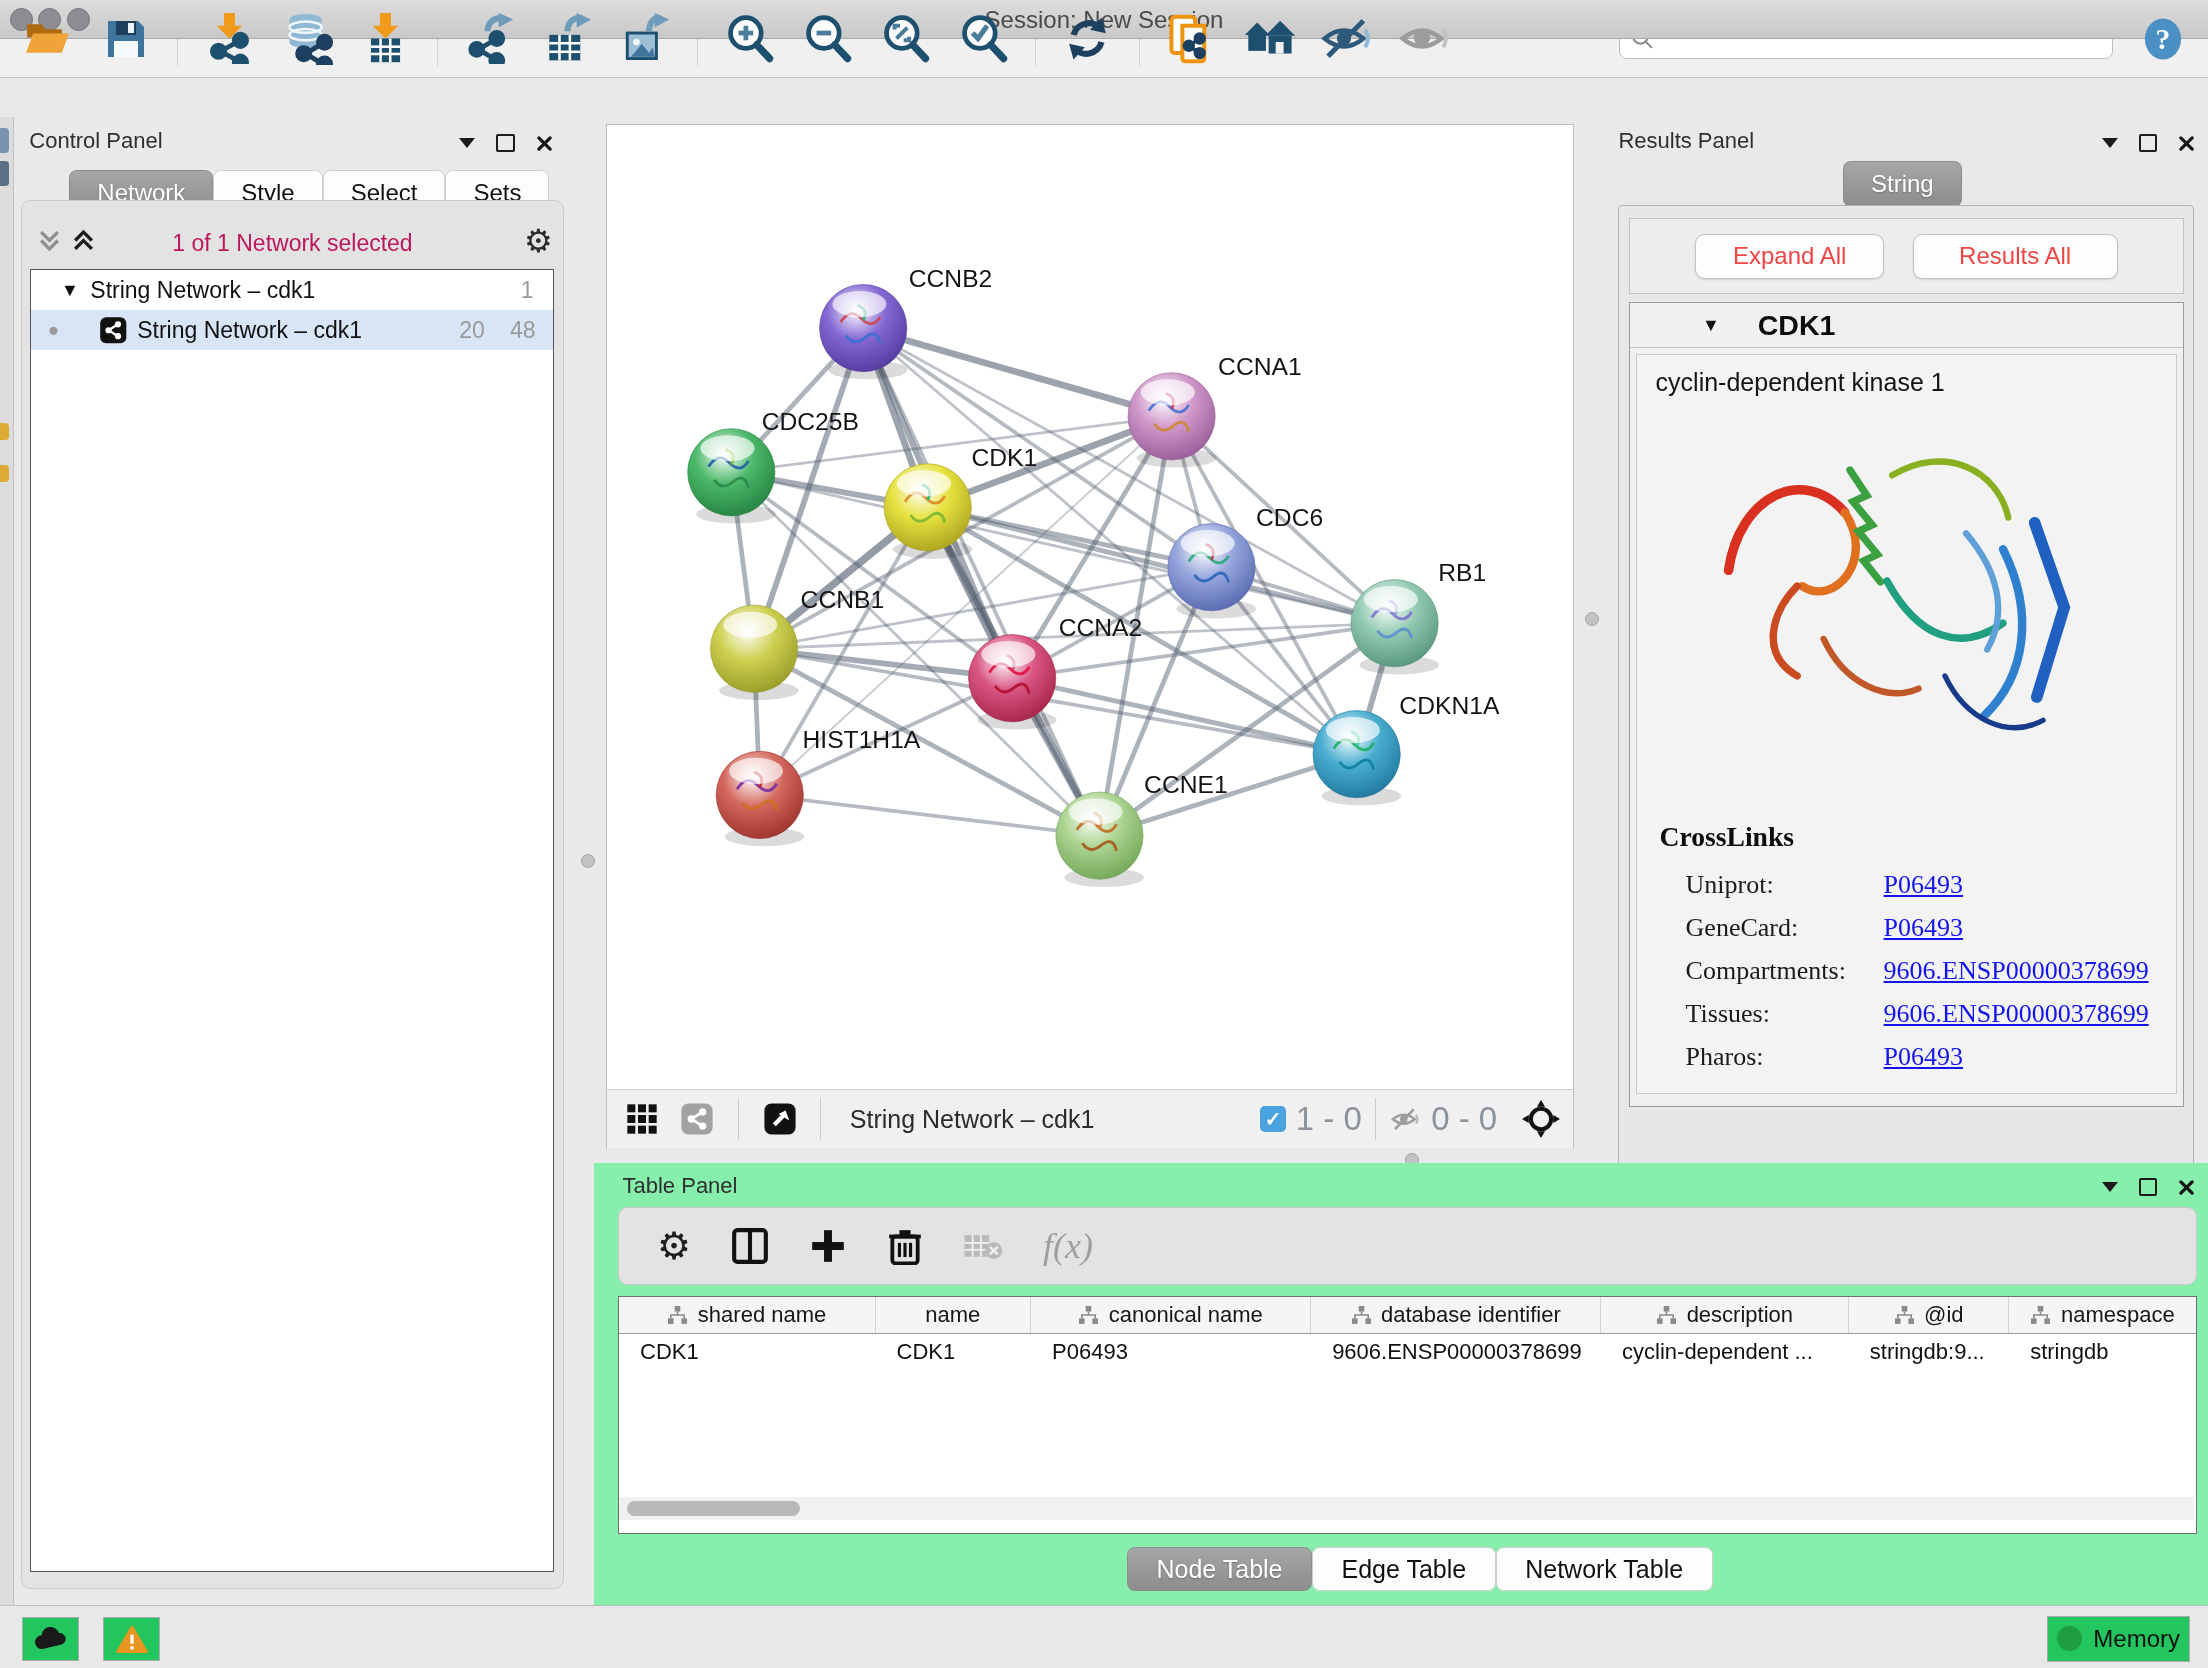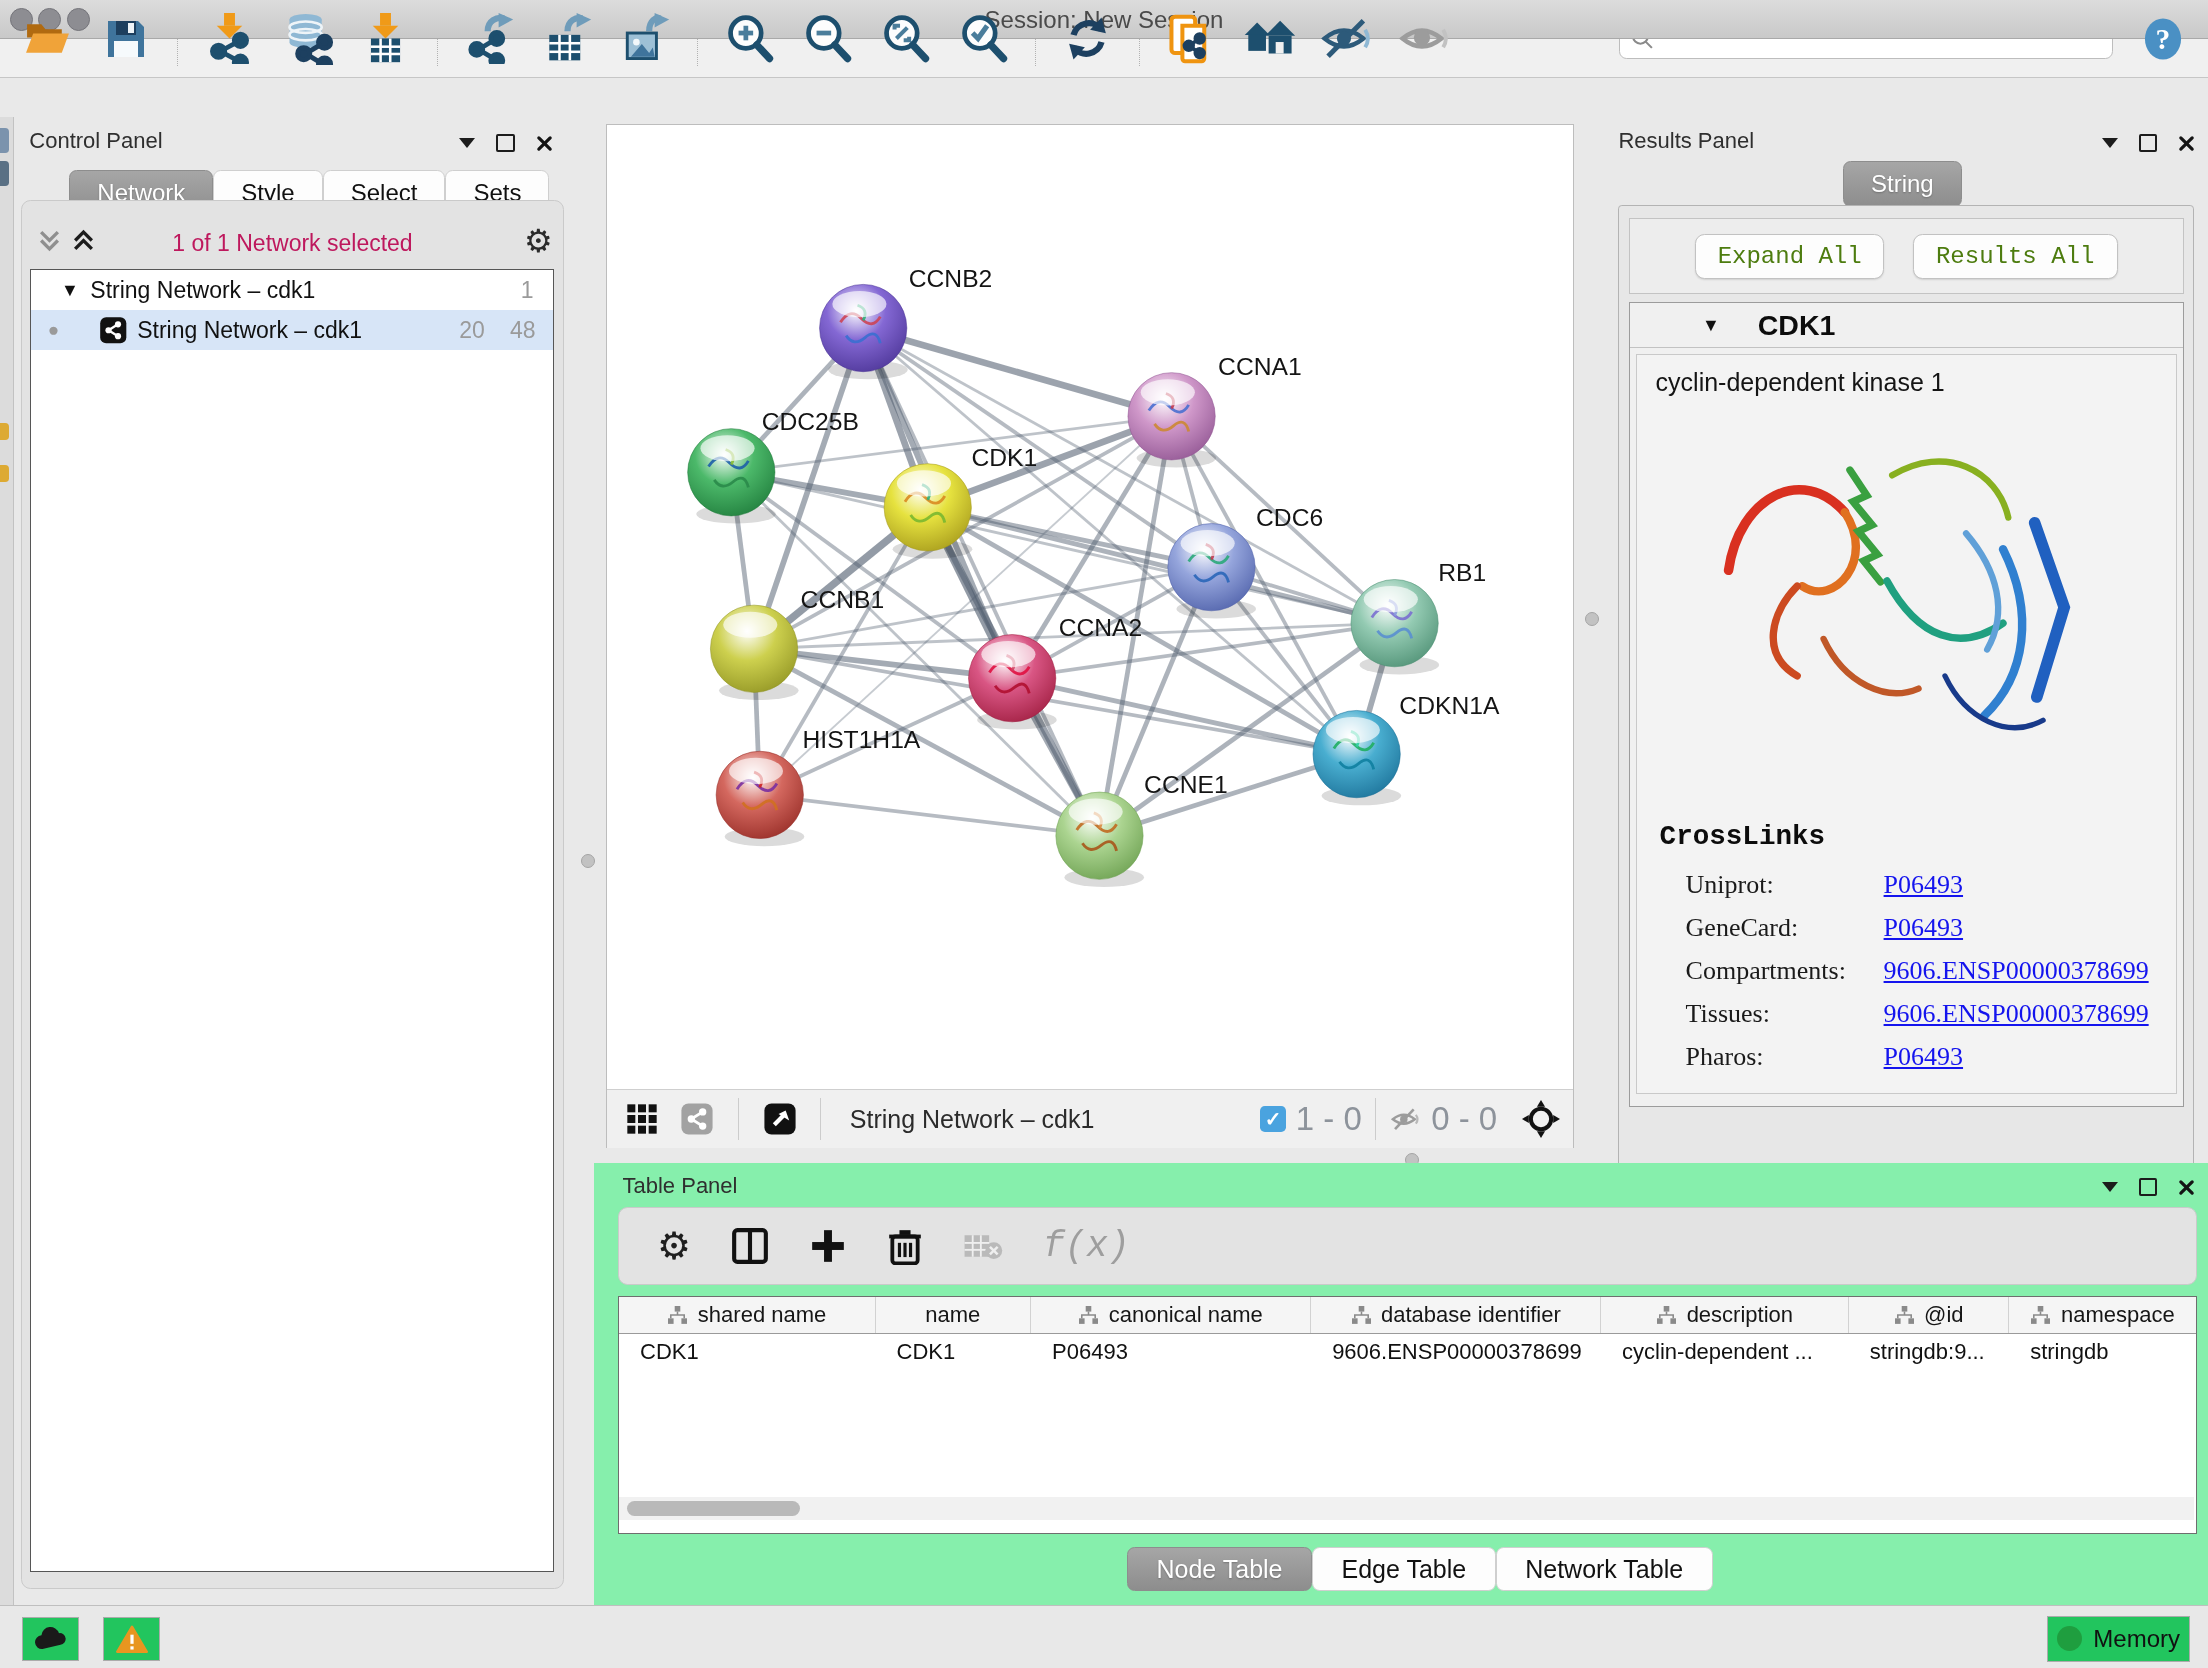--- a/index.html
+++ b/index.html
@@ -23,22 +23,22 @@
   .sqbox{width:14.3px;height:14.3px;border:2.4px solid #1c1c1c;border-radius:1.9px;}
   .tab{height:46px;border:1px solid #cfcfcf;background:#fdfdfd;color:#111;display:flex;align-items:center;justify-content:center;font-size:24px;border-radius:7.6px 7.6px 0 0;padding:0 27px;box-sizing:border-box;}
   .tab.sel{background:linear-gradient(#a6a6a6,#8d8d8d);color:#fff;border-color:#8d8d8d;text-shadow:0 1px 1.9px rgba(0,0,0,.25);}
   .graybox{background:#e3e3e3;border:1px solid #cacaca;border-radius:9.5px;}
   .whitebox{background:#fff;border:1.9px solid #565656;}
   .count{color:#9a9a9a;}
   .splitdot{width:12.4px;height:12.4px;border-radius:50%;background:#c2c2c2;border:1px solid #a5a5a5;}
   
   .rp-box{border:1px solid #b3b3b3;background:#e7e7e7;}
   .rp-sub{border:1px solid #c3c3c3;background:#ededed;}
-  .rbtn{background:#fdfdfd;border:1px solid #c2c2c2;border-radius:9.5px;font-size:24px;color:#4d7c0f;display:flex;align-items:center;justify-content:center;box-shadow:0 1px 1.9px rgba(0,0,0,.12);font-family:Liberation Mono, monospace;}
-  .serif{font-family:Liberation Mono, monospace;text-align:center;}
+  .rbtn{background:#fdfdfd;border:1px solid #c2c2c2;border-radius:9.5px;font-size:24px;color:#ef4444;display:flex;align-items:center;justify-content:center;box-shadow:0 1px 1.9px rgba(0,0,0,.12);}
+  .serif{font-family:Liberation Serif, serif;text-align:center;}
   .xlink{color:#1414ee;text-decoration:underline;font-family:"Liberation Serif",serif;font-size:26px;}
   .xlabel{font-family:"Liberation Serif",serif;font-size:26px;color:#1a1a1a;}
   
   .th{display:flex;align-items:center;justify-content:center;gap:9.5px;font-size:22px;color:#161616;border-right:1px solid #d2d2d2;box-sizing:border-box;overflow:hidden;white-space:nowrap;height:36px;background:#f5f5f5;}
   .td{font-size:22px;color:#111;padding-left:21px;box-sizing:border-box;overflow:hidden;white-space:nowrap;display:flex;align-items:center;height:36px;}
   .btab{height:44px;border:1px solid #cfcfcf;background:#fdfdfd;color:#111;display:flex;align-items:center;justify-content:center;font-size:25px;border-radius:7.6px;padding:0 28.5px;box-sizing:border-box;}
   .btab.sel{background:linear-gradient(#a6a6a6,#8d8d8d);color:#fff;border-color:#8d8d8d;text-shadow:0 1px 1.9px rgba(0,0,0,.25);}
   
   #statusbar{left:0;top:1605px;width:2208px;height:63px;background:#e8e8e8;border-top:1px solid #bfbfbf;}
   .sbtn{background:#22c55e;border:1.9px solid #ababab;display:flex;align-items:center;justify-content:center;}

